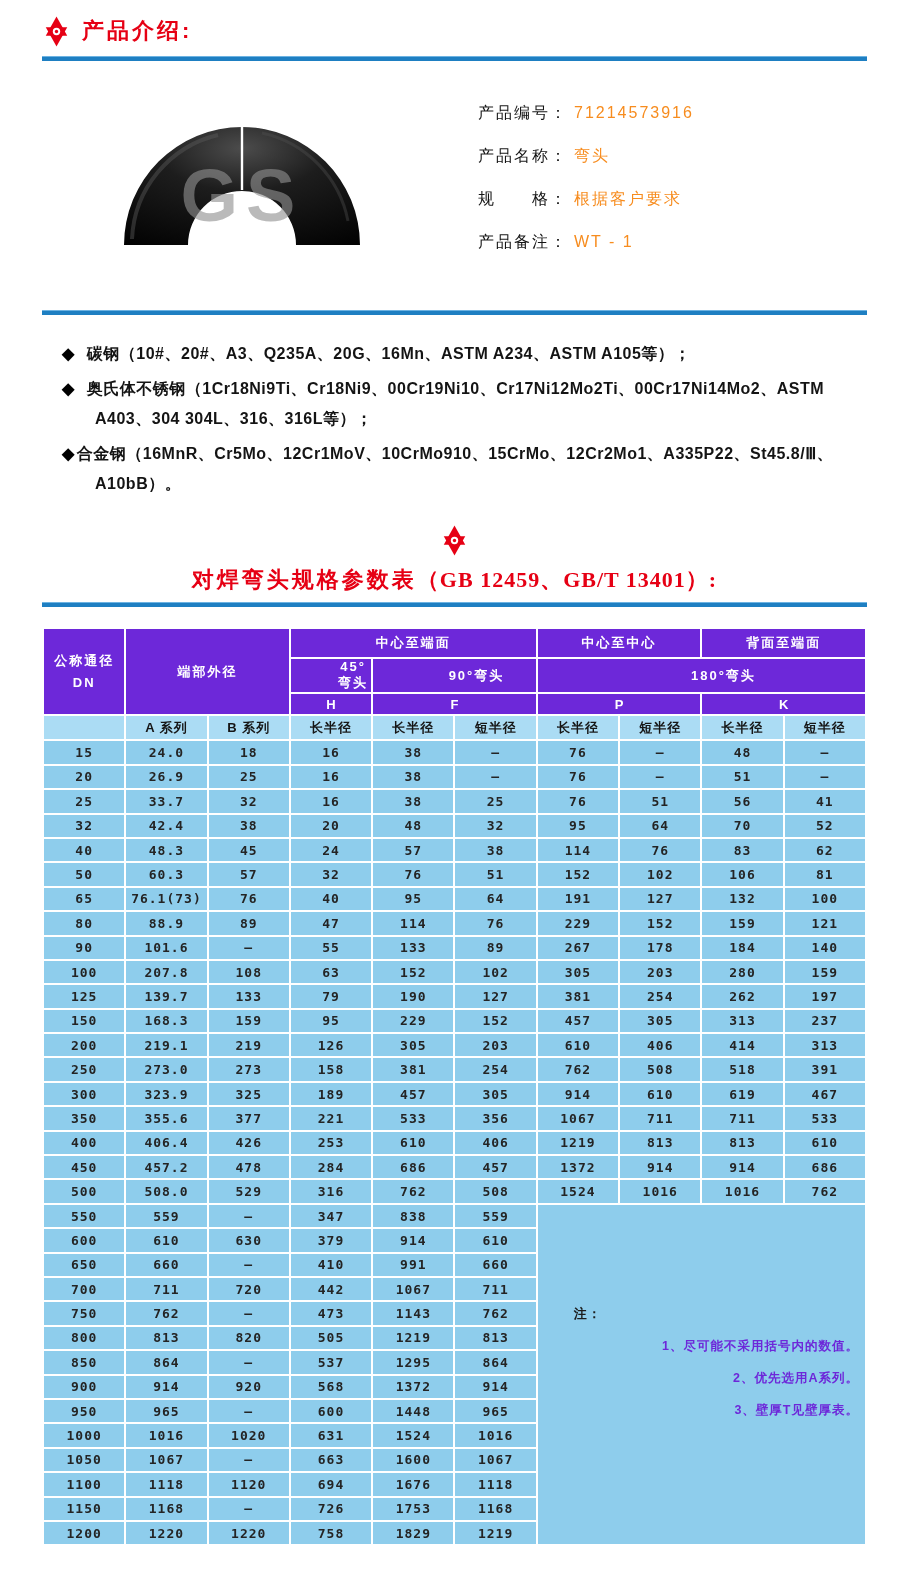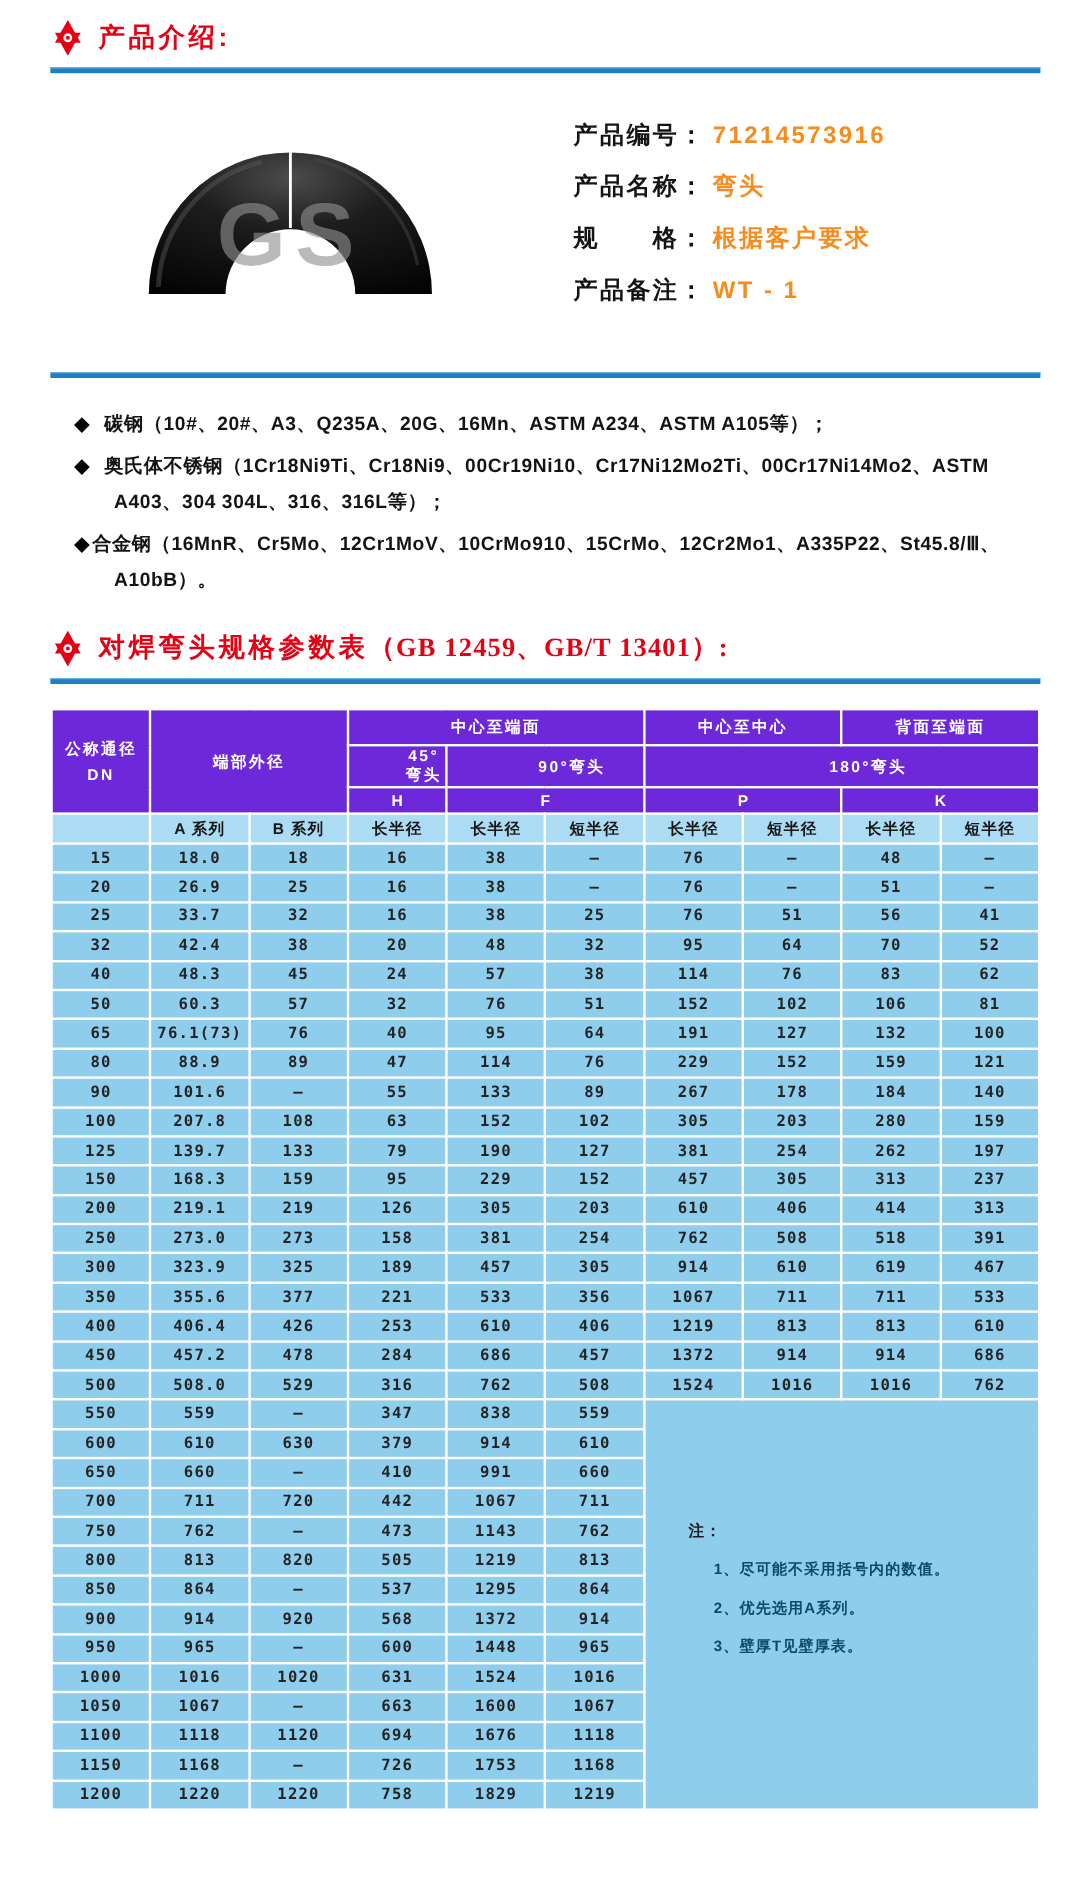--- a/index.html
+++ b/index.html
@@ -10,45 +10,45 @@
   .section-head{display:flex;align-items:center;gap:11px;margin-top:0;}
   .star{width:29px;height:31px;flex:0 0 auto;}
   .section-title{color:#e60014;font-size:22px;font-weight:bold;letter-spacing:3px;line-height:1.2;}
   .serif{font-family:"Liberation Serif",serif;letter-spacing:1px;}
   .rule{height:4px;background:#1e7fc2;border-top:1px solid #6db3e2;margin-top:9px;}
 
   
   .product-row{display:flex;margin-top:28px;height:212px;}
   .product-figure{width:280px;height:176px;margin-left:60px;position:relative;}
   .product-info{margin-left:96px;padding-top:14px;}
-  .info-row{font-size:20px;font-weight:bold;color:#141414;letter-spacing:2px;line-height:20px;margin-bottom:23px;white-space:nowrap;}
+  .info-row{font-size:16px;font-weight:normal;color:#141414;letter-spacing:2px;line-height:20px;margin-bottom:23px;white-space:nowrap;}
   .info-value{color:#f78c1e;margin-left:6px;letter-spacing:2px;}
 
   
   .materials{margin-top:24px;padding-left:20px;}
   .material-item{font-size:16px;font-weight:bold;color:#141414;line-height:30px;margin-bottom:5px;letter-spacing:0.5px;}
   .diamond{margin-right:12px;color:#000;}
   .material-item:nth-child(3) .diamond{margin-right:2px;}
   .material-line2{display:block;padding-left:33px;}
 
-  .spec-head{margin-top:26px;}
+  .spec-head{margin-top:26px;flex-direction:column;}
 
   
   table.spec{border-collapse:collapse;table-layout:fixed;width:825px;margin-top:20px;}
   table.spec th,table.spec td{border:2px solid #ffffff;text-align:center;padding:0;}
   table.spec thead th{background:#6d28d9;color:#ffffff;font-size:13px;font-weight:bold;letter-spacing:2px;}
   table.spec thead tr:nth-child(1) th{height:28px;}
   table.spec thead tr:nth-child(2) th{height:24px;padding-left:44px;}
   table.spec thead tr:nth-child(3) th{height:20px;letter-spacing:0;}
   th.dn-head{line-height:22px;letter-spacing:2px;}
   tr.sub-row td{background:#abdcf4;color:#161616;font-weight:bold;font-size:13px;height:23px;letter-spacing:1px;}
   tbody tr.data-row td{background:#8ecdec;color:#242424;font-weight:bold;font-size:13px;height:22.4px;font-family:"DejaVu Sans Mono","Liberation Sans",monospace;letter-spacing:1px;}
   td.note-cell{background:#8ecdec !important;text-align:left !important;vertical-align:top;padding:100px 6px 0 36px !important;font-family:"Liberation Sans",sans-serif !important;letter-spacing:1px !important;}
   .note-title{font-size:13px;font-weight:bold;color:#1c1c1c;}
-  .note-item{font-size:12.5px;font-weight:bold;color:#0c4a6e;margin-top:15px;padding-left:21px;}
+  .note-item{font-size:12.5px;font-weight:bold;color:#6d28d9;margin-top:15px;padding-left:21px;text-align:right;}
 </style>
 </head>
 <body>
 
 <div class="page">
 
   <div class="section-head">
     <svg class="star" viewBox="0 0 24 26">
       <polygon points="12,0.5 3,16.5 21,16.5" fill="#e60014"></polygon>
       <polygon points="12,25.5 3,9.5 21,9.5" fill="#e60014"></polygon>
@@ -165,21 +165,21 @@
           <td>长半径</td>
           <td>长半径</td>
           <td>短半径</td>
           <td>长半径</td>
           <td>短半径</td>
           <td>长半径</td>
           <td>短半径</td>
         </tr>
         <tr class="data-row">
           <td>15</td>
-          <td>18.0</td>
+          <td>24.0</td>
           <td>18</td>
           <td>16</td>
           <td>38</td>
           <td>—</td>
           <td>76</td>
           <td>—</td>
           <td>48</td>
           <td>—</td>
         </tr>
         <tr class="data-row">

